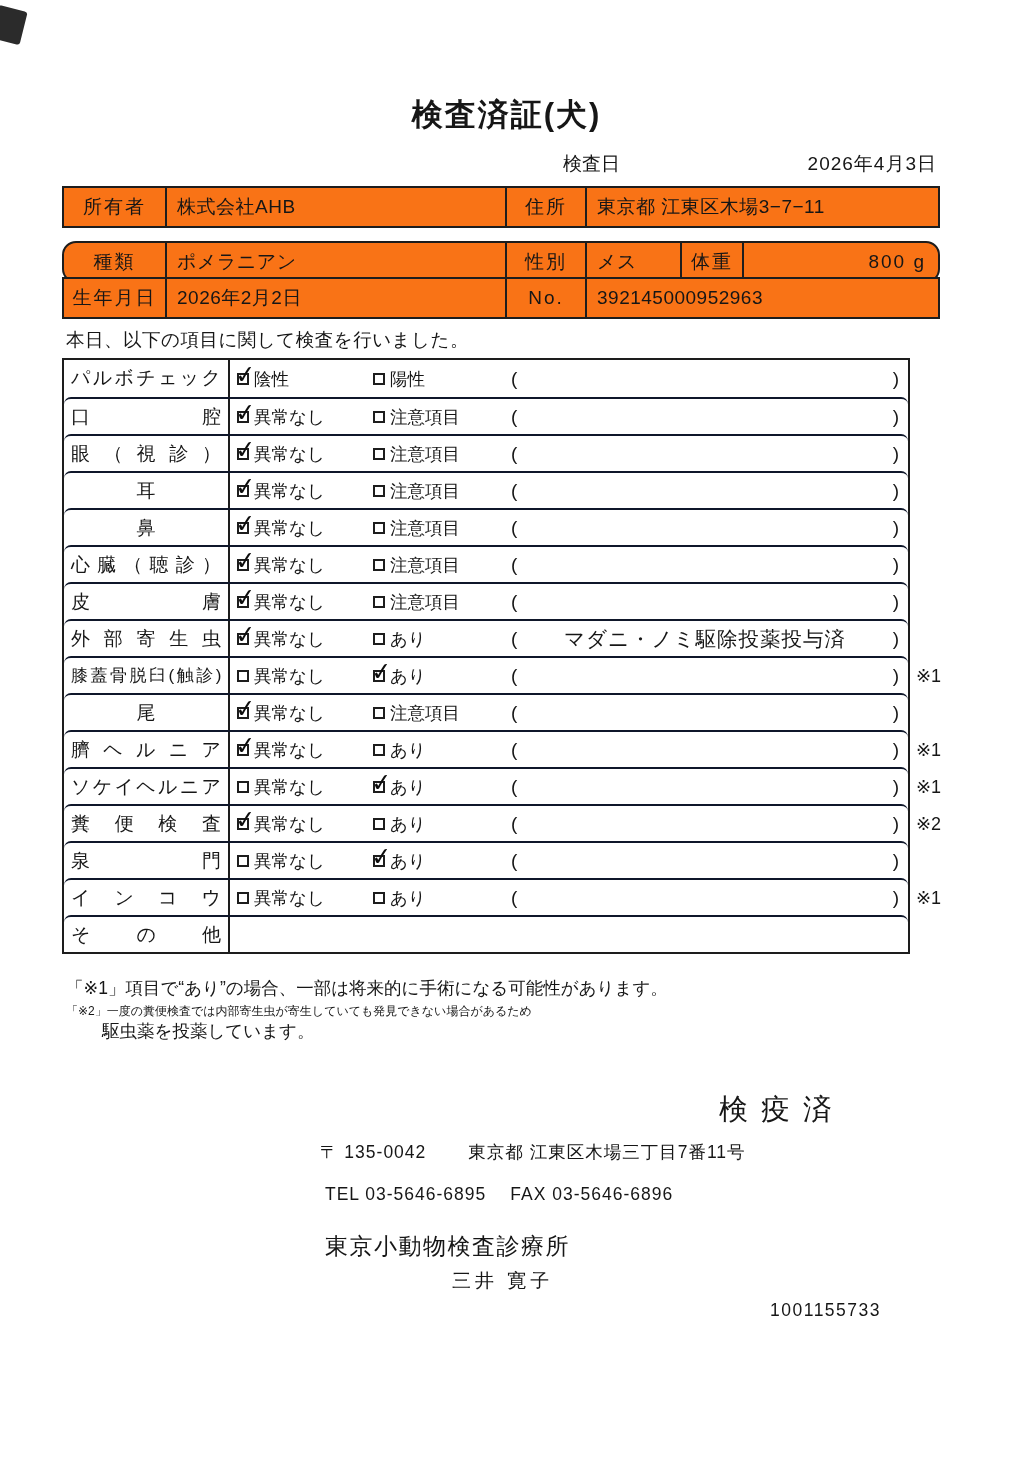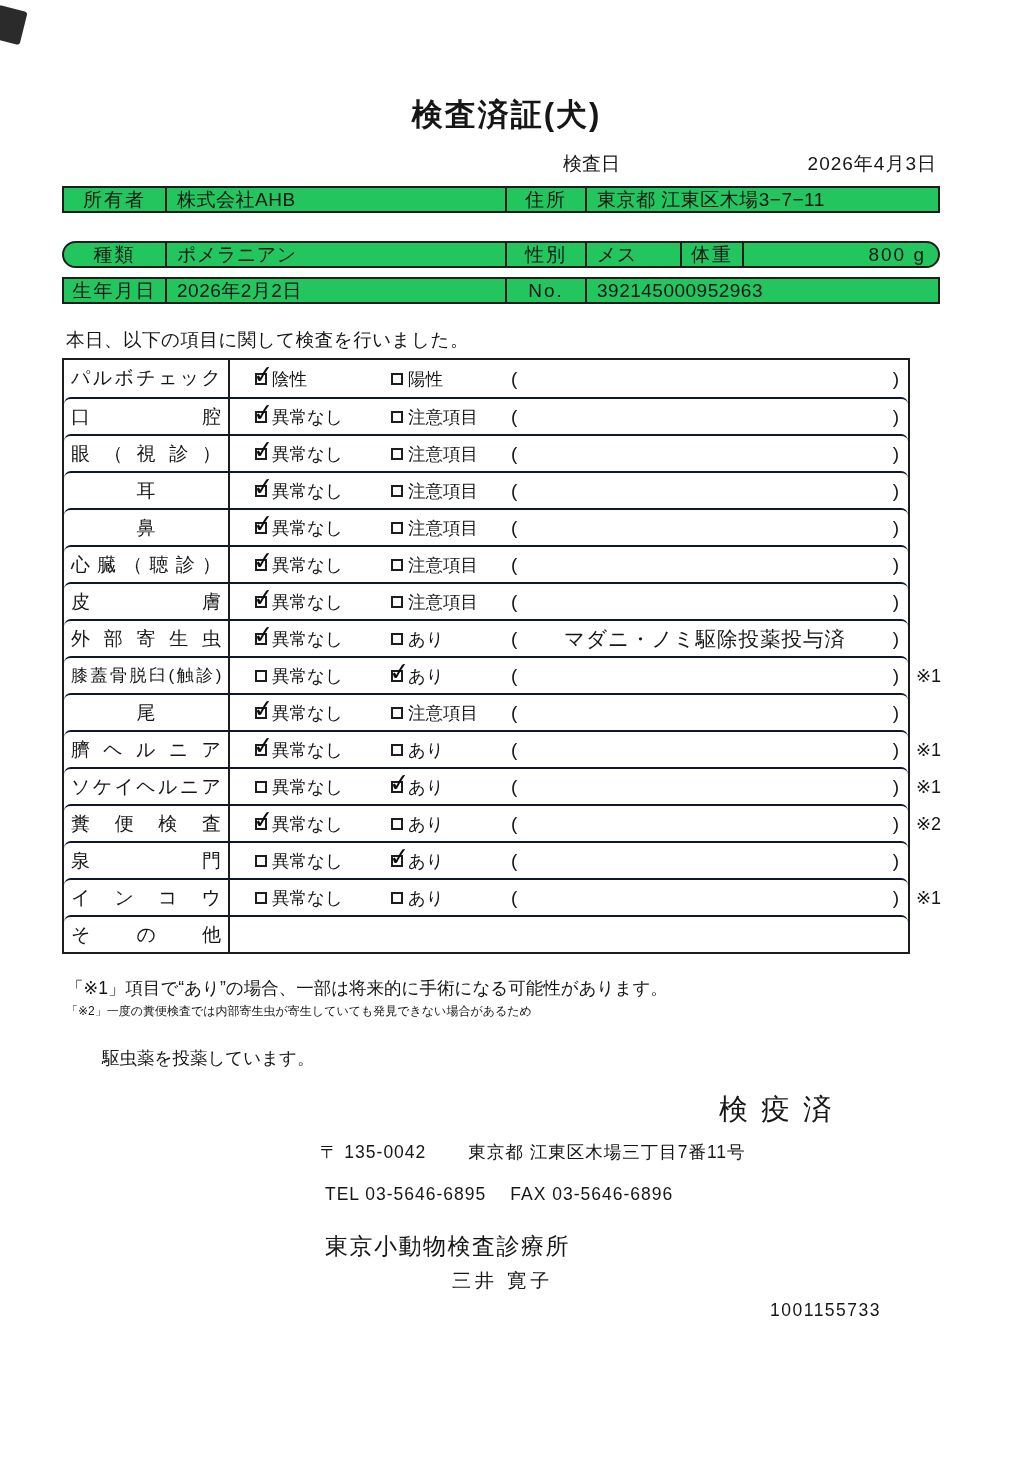--- a/index.html
+++ b/index.html
@@ -14,22 +14,22 @@
     background:#2b2b2b; transform:rotate(14deg); border-radius:3px;
   }
   .doc-title {
     position:absolute; top:94px; left:0; width:100%; text-align:center;
     font-size:31px; font-weight:600; letter-spacing:2px;
   }
   .date-label { position:absolute; top:151px; left:563px; font-size:19px; }
   .date-value { position:absolute; top:151px; right:76px; font-size:19px; letter-spacing:1px; }
 
   .info-table {
-    position:absolute; left:62px; width:878px; height:27px;
-    display:flex; border:2px solid #1d1d1d; background:#22c55e;
+    position:absolute; left:62px; width:878px; height:42px;
+    display:flex; border:2px solid #1d1d1d; background:#f97316;
   }
   .owner-table { top:186px; }
   .pet-table-r1 { top:241px;border-radius:14px; }
   .pet-table-r2 { top:277px; }
   .info-cell {
     border-right:2px solid #1d1d1d; display:flex; align-items:center;
     font-size:19px; height:100%; overflow:hidden; white-space:nowrap;
   }
   .info-cell:last-child { border-right:none; }
   .lbl { justify-content:center; letter-spacing:2px; }
@@ -50,21 +50,21 @@
   }
   .exam-row { display:flex; height:37px; position:relative;border-radius:7px; }
   .exam-row + .exam-row { border-top:2px solid #0f172a; }
   .label-cell {
     width:166px; flex:none; border-right:2px solid #1d1d1d;
     padding:0 7px; font-size:19px; line-height:35px;
     text-align:justify; text-align-last:justify; overflow:hidden; white-space:nowrap;
   }
   .label-cell.single { text-align-last:center; }
   .label-cell.tight { font-size:17px; letter-spacing:-0.5px; }
-  .opt-cell { width:136px; flex:none; display:flex; align-items:center; padding-left:25px; }
+  .opt-cell { width:136px; flex:none; display:flex; align-items:center; padding-left:7px; }
   .paren-cell {
     flex:1; display:flex; align-items:center; justify-content:space-between;
     padding:0 9px; font-size:19px;
   }
   .paren-text { font-size:20.5px; letter-spacing:1px; white-space:nowrap; }
   .row-note {
     position:absolute; left:calc(100% + 8px); top:50%; transform:translateY(-50%);
     font-size:18px; white-space:nowrap;
   }
   .no-options .cb, .no-options .paren-cell { visibility:hidden; }
@@ -72,21 +72,21 @@
   .cb { display:flex; align-items:center; gap:5px; font-size:17.5px; white-space:nowrap; }
   .cb-box { width:12px; height:12px; border:2px solid #1d1d1d; position:relative; flex:none; margin-top:1px; }
   .cb-box[data-checked="true"]::after {
     content:"\2713";
     position:absolute; left:-4px; top:-15px;
     font-size:25px; color:#0d0d0d; transform:rotate(-5deg);
   }
 
   .footnote1 { position:absolute; top:976px; left:66px; font-size:17.5px; }
   .footnote2a { position:absolute; top:1003px; left:66px; font-size:12px; }
-  .footnote2b { position:absolute; top:1046px; left:102px; font-size:17.5px; }
+  .footnote2b { position:absolute; top:1019px; left:102px; font-size:17.5px; }
 
   .disclaimer {
     position:absolute; top:1057px; left:66px; width:400px;
     font-size:20.5px; font-weight:700; line-height:28.5px; white-space:pre-line;
   }
   .stamp {
     position:absolute; top:1090px; left:703px;
     font-size:29px; letter-spacing:13px; font-weight:500; white-space:nowrap;margin-left:16px;
   }
   .addr-row { position:absolute; top:1140px; left:320px; display:flex; gap:42px; font-size:17.5px; letter-spacing:1px; }

